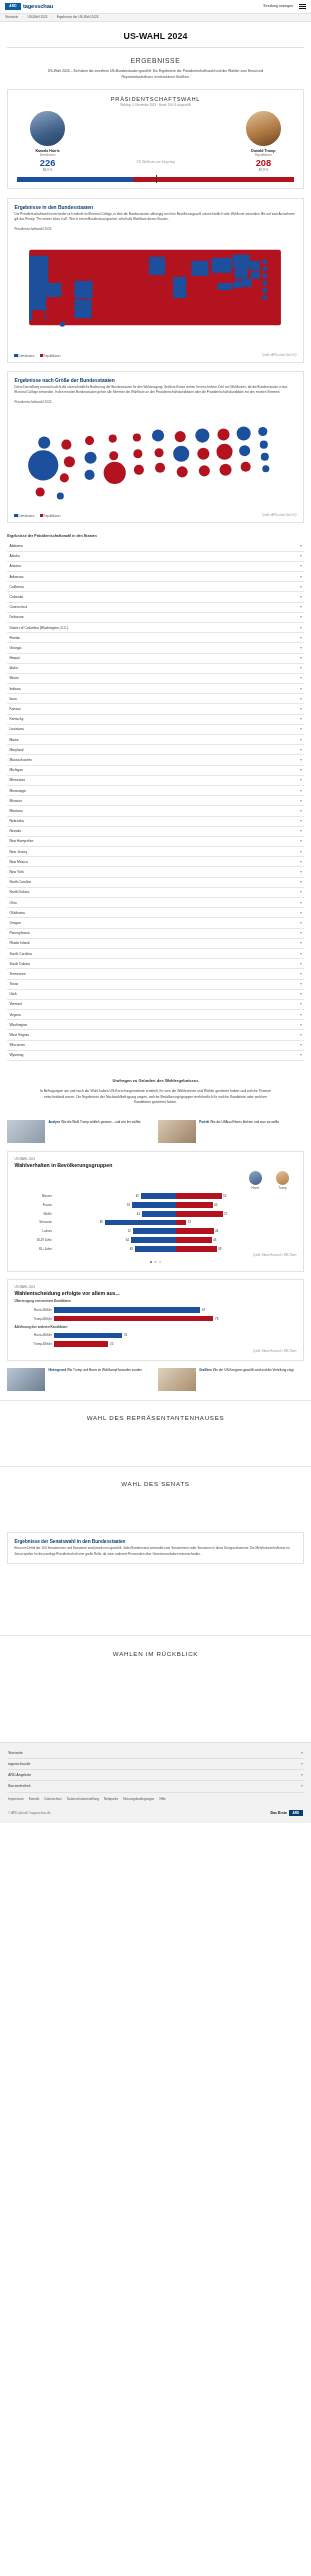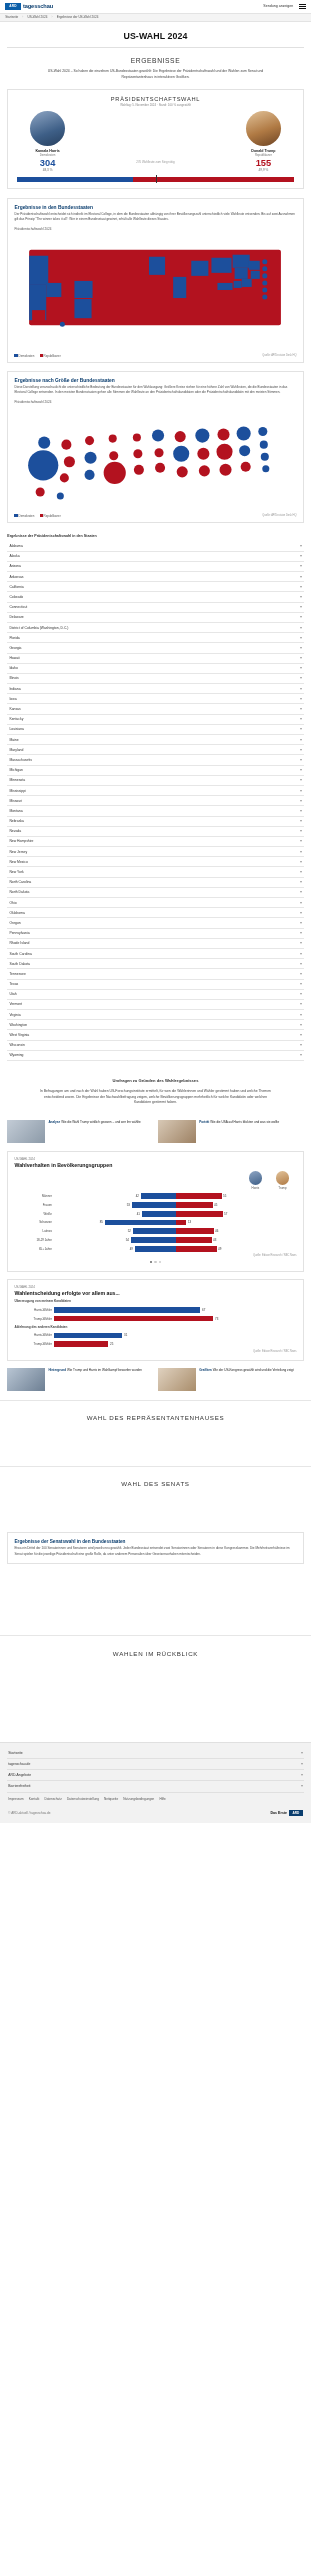--- a/index.html
+++ b/index.html
@@ -199,31 +199,31 @@
   <div class="intro">US-Wahl 2024 – So haben die einzelnen US-Bundesstaaten gewählt: Die Ergebnisse der Präsidentschaftswahl und der Wahlen zum Senat und Repräsentantenhaus in interaktiven Grafiken.</div>
 
   <div class="card">
     <div class="card-title">PRÄSIDENTSCHAFTSWAHL</div>
     <div class="card-sub">Wahltag: 5. November 2024 · Stand: 100 % ausgezählt</div>
     <div class="cands">
       <div class="cand">
         <div class="photo dem"></div>
         <div class="name">Kamala Harris</div>
         <div class="party">Demokraten</div>
-        <div class="evotes dem">304</div>
+        <div class="evotes dem">226</div>
         <div class="pct">48,3 %</div>
       </div>
       <div class="midline">
         <div class="needed">270 Wahlleute zum Sieg nötig</div>
       </div>
       <div class="cand">
         <div class="photo rep"></div>
         <div class="name">Donald Trump</div>
         <div class="party">Republikaner</div>
-        <div class="evotes rep">155</div>
+        <div class="evotes rep">208</div>
         <div class="pct">49,9 %</div>
       </div>
     </div>
     <div class="evbar">
       <div class="dem" style="width:42%"></div>
       <div class="rep" style="width:58%"></div>
       <div class="mid"></div>
     </div>
   </div>
 

